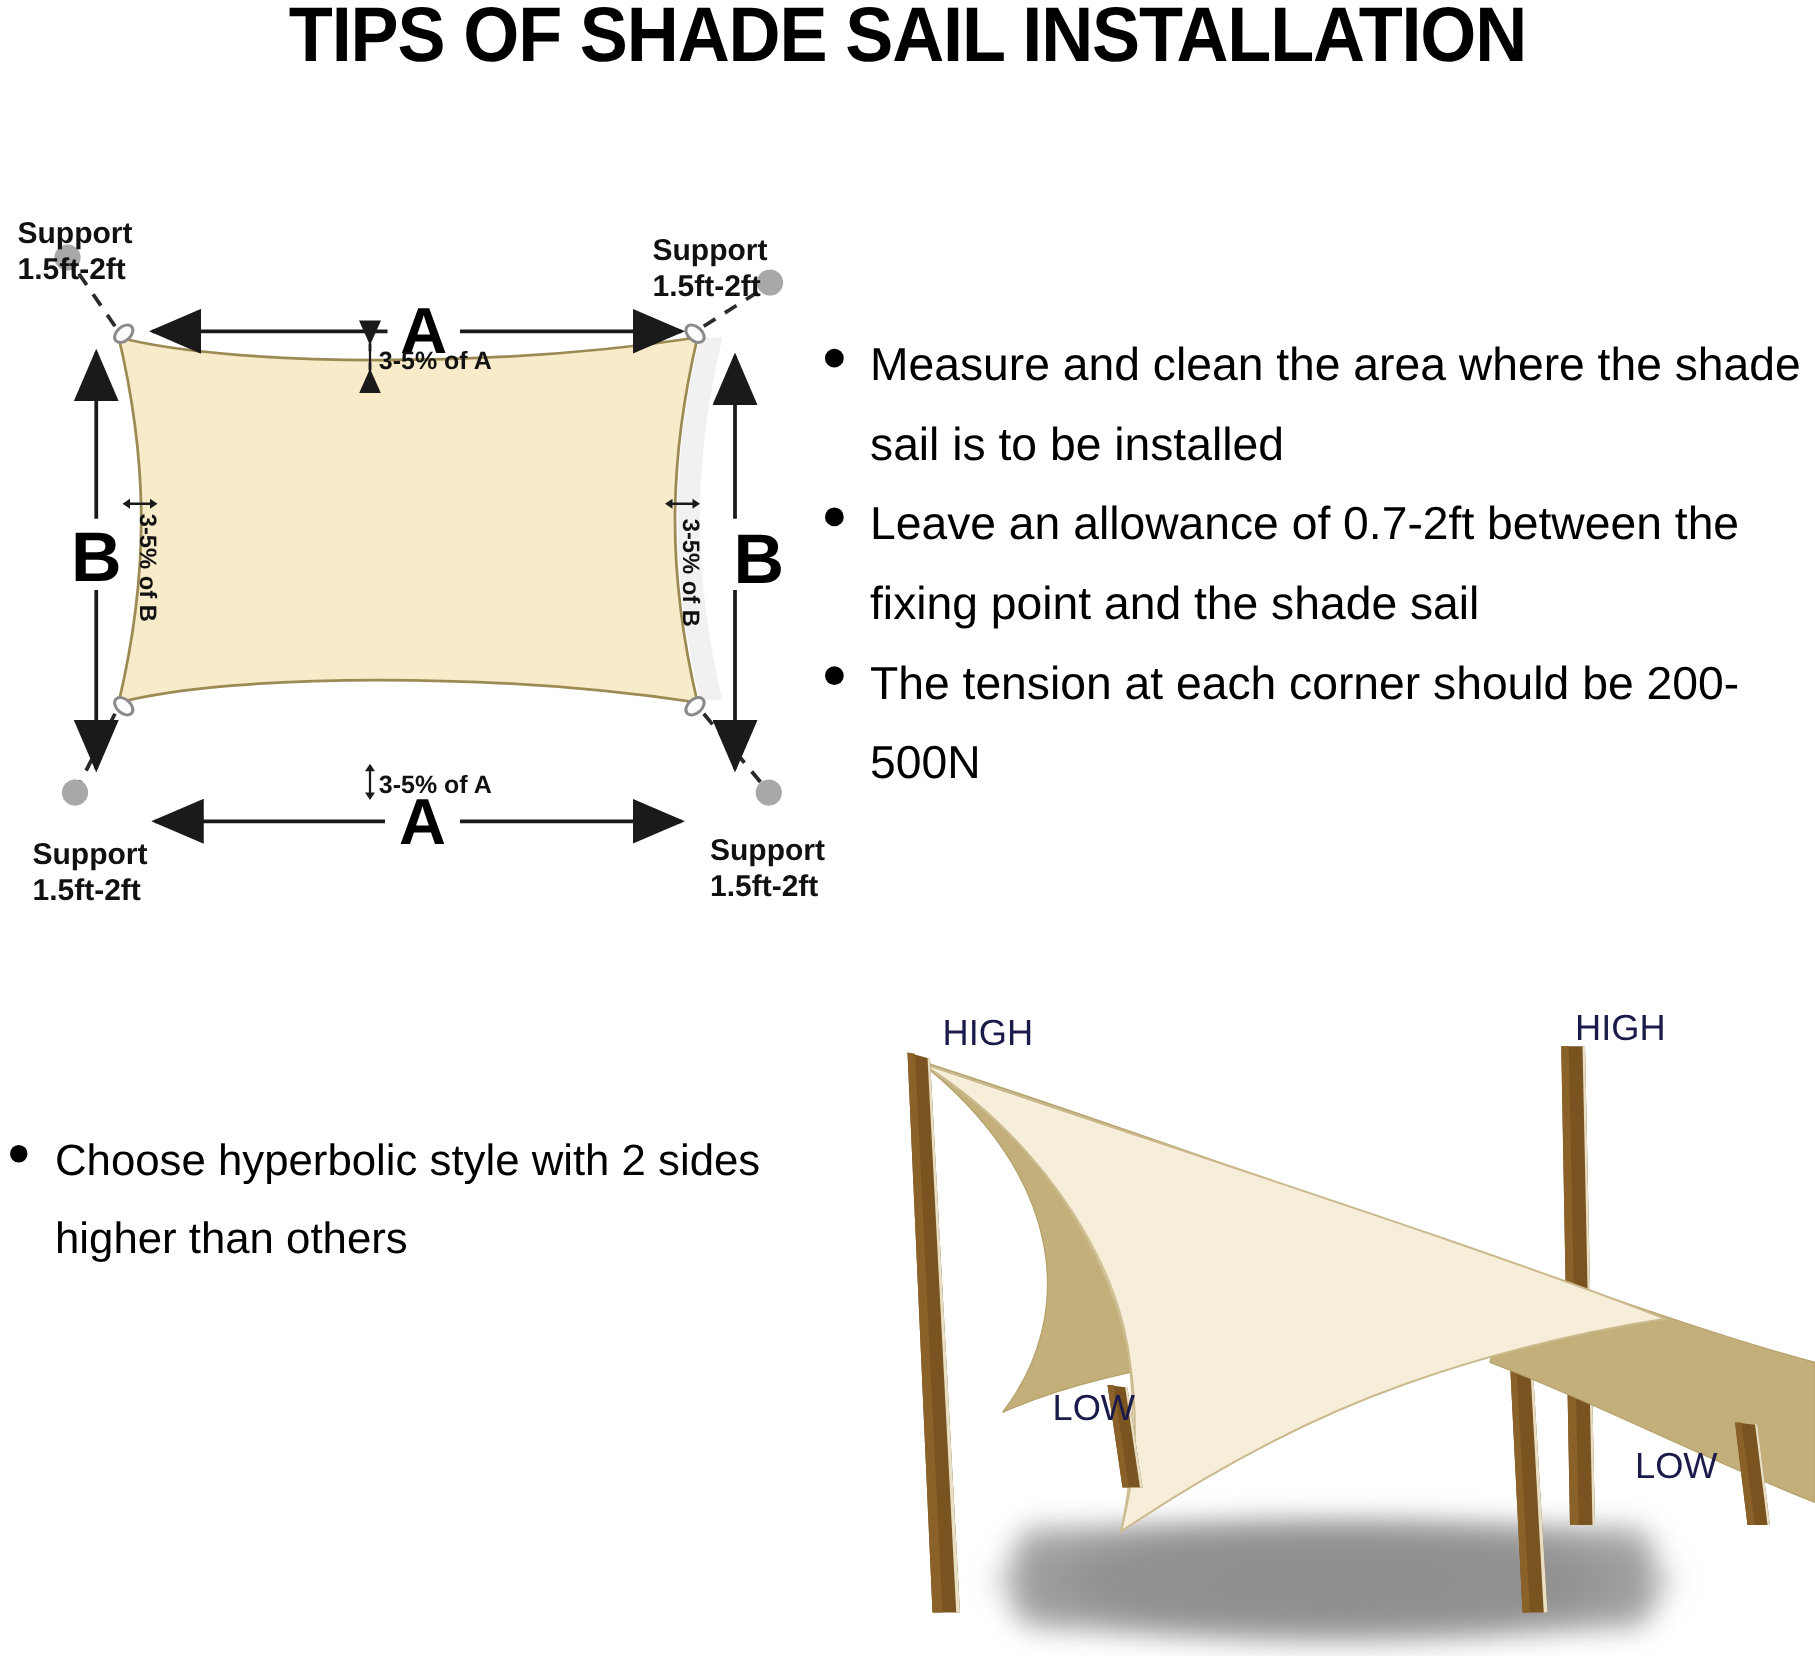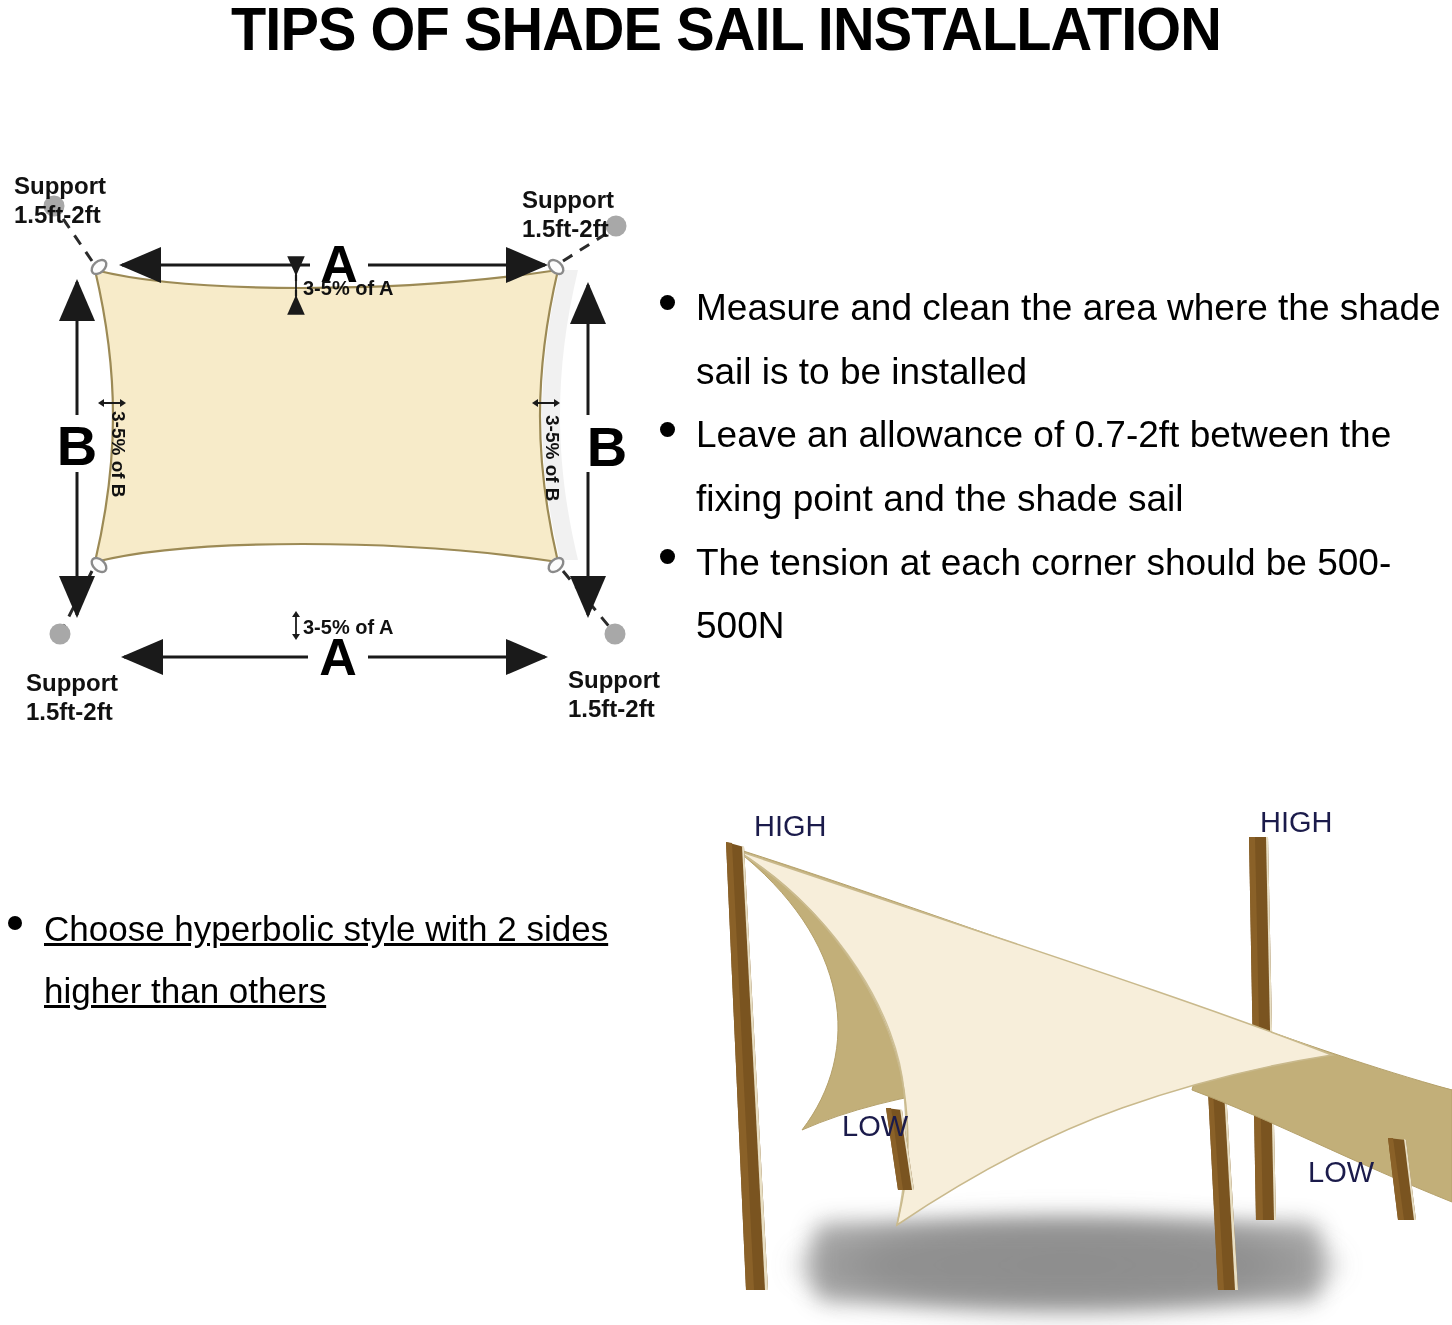--- a/index.html
+++ b/index.html
@@ -35,27 +35,27 @@
     position:relative;
     padding-left:48px;
     margin:0 0 4px 0;
   }
   .bullets li .dot{
     position:absolute;left:12px;top:0.50em;
     width:15px;height:15px;border-radius:50%;background:#000;
   }
   .bullets li .txt{display:block;}
 
-  #top-bullets{left:648px;top:276px;width:804px;}
+  #top-bullets{left:648px;top:260px;width:804px;}
   #top-bullets li{font-size:37px;line-height:1.72;margin-bottom:0px;}
 
   #bottom-bullets{left:0px;top:898px;width:620px;}
   #bottom-bullets li{font-size:35px;line-height:1.78;margin-bottom:0px;}
   #bottom-bullets li .dot{left:8px;width:14px;height:14px;}
-  #bottom-bullets li{padding-left:44px;text-decoration:underline;}
+  #bottom-bullets li{padding-left:44px;}
 
   .svg-text{font-family:"Liberation Sans","DejaVu Sans",sans-serif;}
 </style>
 </head>
 <body>
 
 <div class="page">
 
   <div class="title">TIPS OF SHADE SAIL INSTALLATION</div>
 
@@ -179,21 +179,21 @@
       <li>
         <span class="dot"></span>
         <span class="txt">Measure and clean the area where the shade sail is to be installed</span>
       </li>
       <li>
         <span class="dot"></span>
         <span class="txt">Leave an allowance of 0.7-2ft between the fixing point and the shade sail</span>
       </li>
       <li>
         <span class="dot"></span>
-        <span class="txt">The tension at each corner should be 500-500N</span>
+        <span class="txt">The tension at each corner should be 200-500N</span>
       </li>
     </ul>
   </div>
 
   <div class="bullets" id="bottom-bullets">
     <ul>
       <li>
         <span class="dot"></span>
         <span class="txt">Choose hyperbolic style with 2 sides higher than others</span>
       </li>

